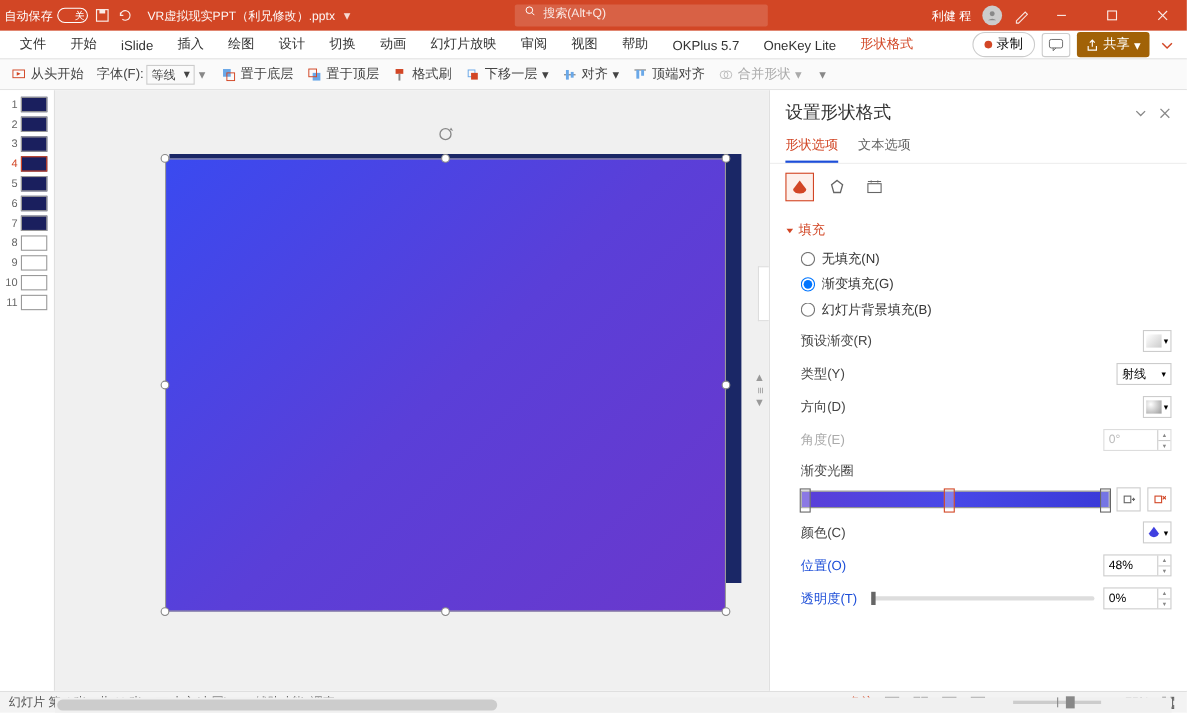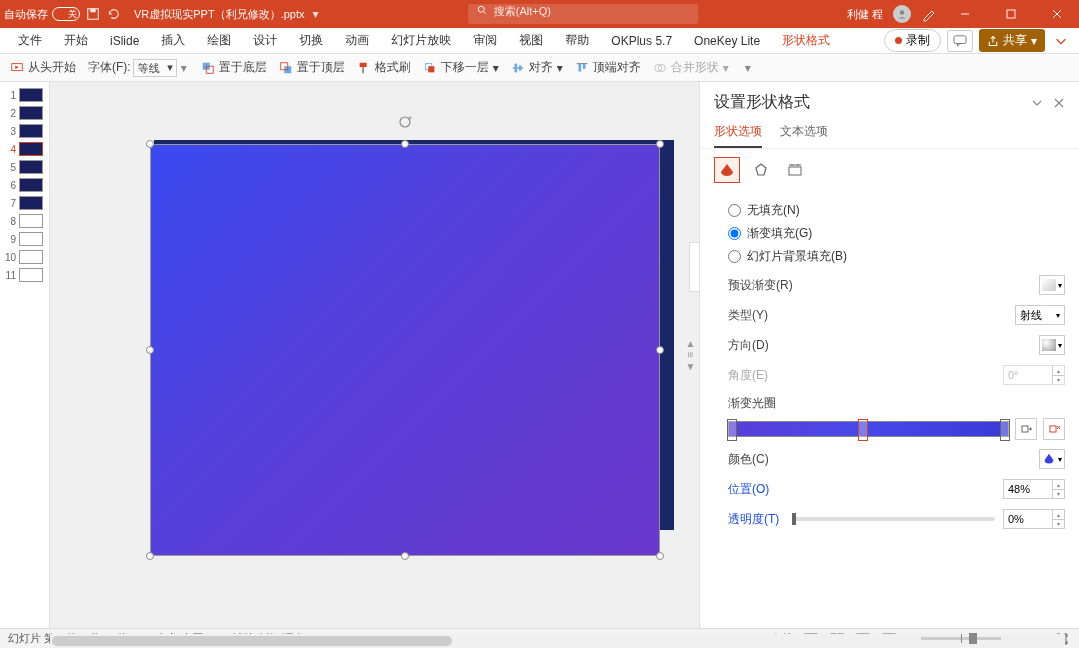--- a/index.html
+++ b/index.html
@@ -65,21 +65,21 @@
 .collapse-tab { position: absolute; right: 0; top: 160px; width: 10px; height: 50px; background: #fff; border: 1px solid #ddd; border-right: none; }
 
 
 .format-panel { width: 380px; background: #fff; border-left: 1px solid #e0e0e0; display: flex; flex-direction: column; overflow-y: auto; }
 .fp-header { display: flex; align-items: center; justify-content: space-between; padding: 10px 14px 6px; }
 .fp-title { font-size: 16px; color: #333; }
 .fp-header-icons { display: flex; gap: 10px; color: #888; }
 .fp-header-icons svg { width: 12px; height: 12px; }
 .fp-tabs { display: flex; padding: 0 14px; gap: 18px; border-bottom: 1px solid #eee; font-size: 12px; }
 .fp-tab { padding: 4px 0 6px; cursor: pointer; color: #666; }
-.fp-tab.active { color: #d24625; border-bottom: 2px solid #404040; }
+.fp-tab.active { color: #d24625; border-bottom: 2px solid #1d4ed8; }
 .fp-icontabs { display: flex; padding: 8px 14px; gap: 8px; }
 .fp-icontab { width: 26px; height: 26px; border: 1px solid transparent; display: flex; align-items: center; justify-content: center; }
 .fp-icontab.active { border-color: #d24625; background: #fdf0eb; }
 .fp-section { padding: 6px 14px; }
 .fp-section-head { display: flex; align-items: center; gap: 4px; color: #d24625; font-size: 12px; padding: 4px 0; }
 .fp-section-head svg { width: 8px; height: 8px; }
 .fp-radio-group { padding: 2px 0 2px 14px; }
 .fp-radio { display: flex; align-items: center; gap: 6px; padding: 3px 0; font-size: 12px; color: #333; }
 .fp-radio input { margin: 0; }
 .fp-row { display: flex; align-items: center; justify-content: space-between; padding: 5px 0 5px 14px; font-size: 12px; }
@@ -385,20 +385,26 @@
       <div class="fp-icontab">
           <svg width="16" height="16" viewBox="0 0 16 16">
             <rect x="2" y="5" width="12" height="8" fill="none" stroke="#666"></rect>
             <line x1="2" y1="3" x2="14" y2="3" stroke="#666"></line>
             <line x1="5" y1="2" x2="5" y2="4" stroke="#666"></line>
             <line x1="11" y1="2" x2="11" y2="4" stroke="#666"></line>
           </svg>
         </div>
     </div>
     <div class="fp-section">
+      <div class="fp-section-head">
+          <svg viewBox="0 0 8 8">
+            <path d="M1 2 L4 6 L7 2 Z" fill="#d24625"></path>
+          </svg>
+          <span>填充</span>
+        </div>
       <div class="fp-radio-group">
         <label class="fp-radio">
             <input type="radio" name="fill" style="">
             <span>无填充(N)</span>
           </label>
         <label class="fp-radio">
             <input type="radio" name="fill" checked="" style="">
             <span>渐变填充(G)</span>
           </label>
         <label class="fp-radio">

